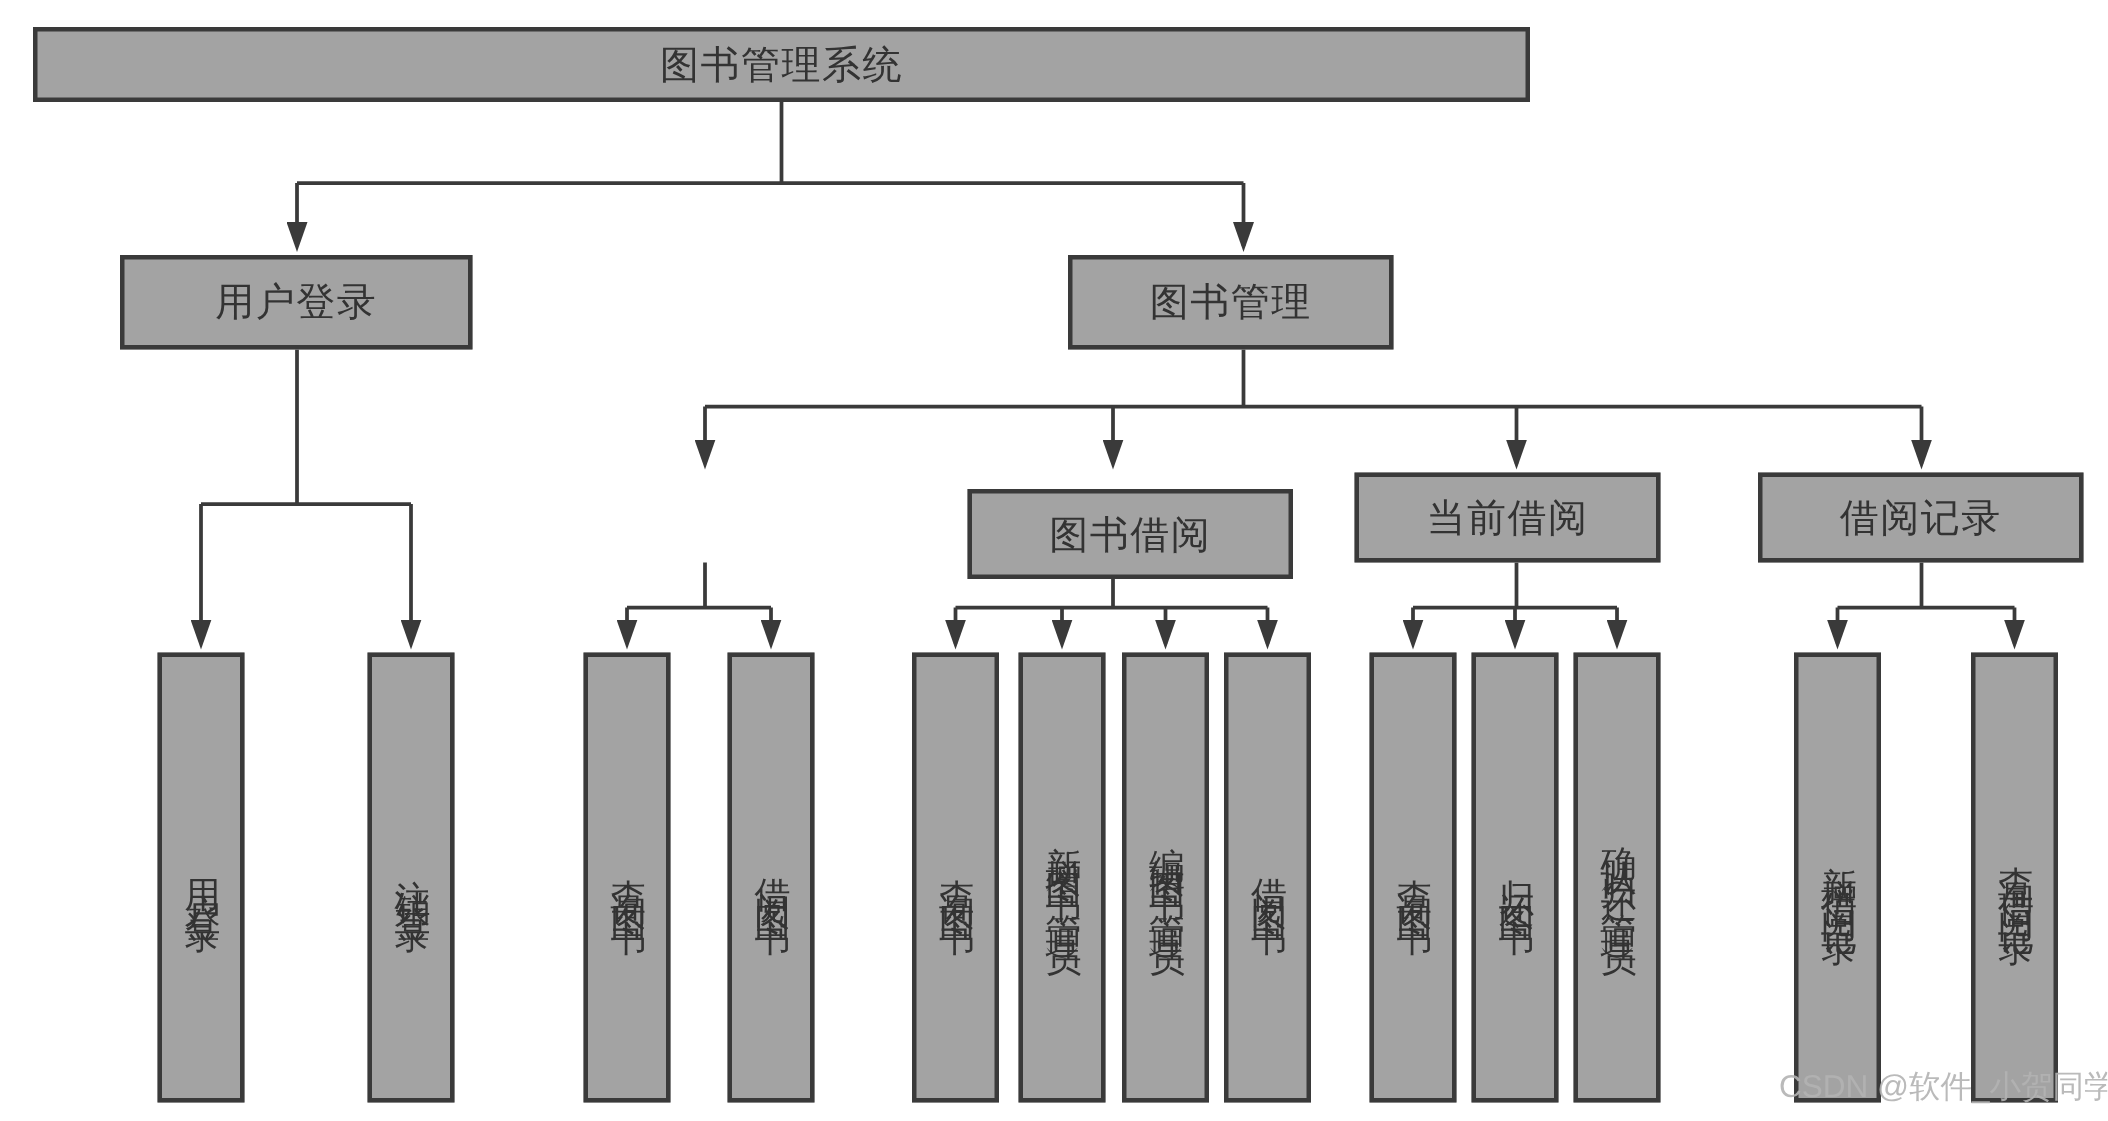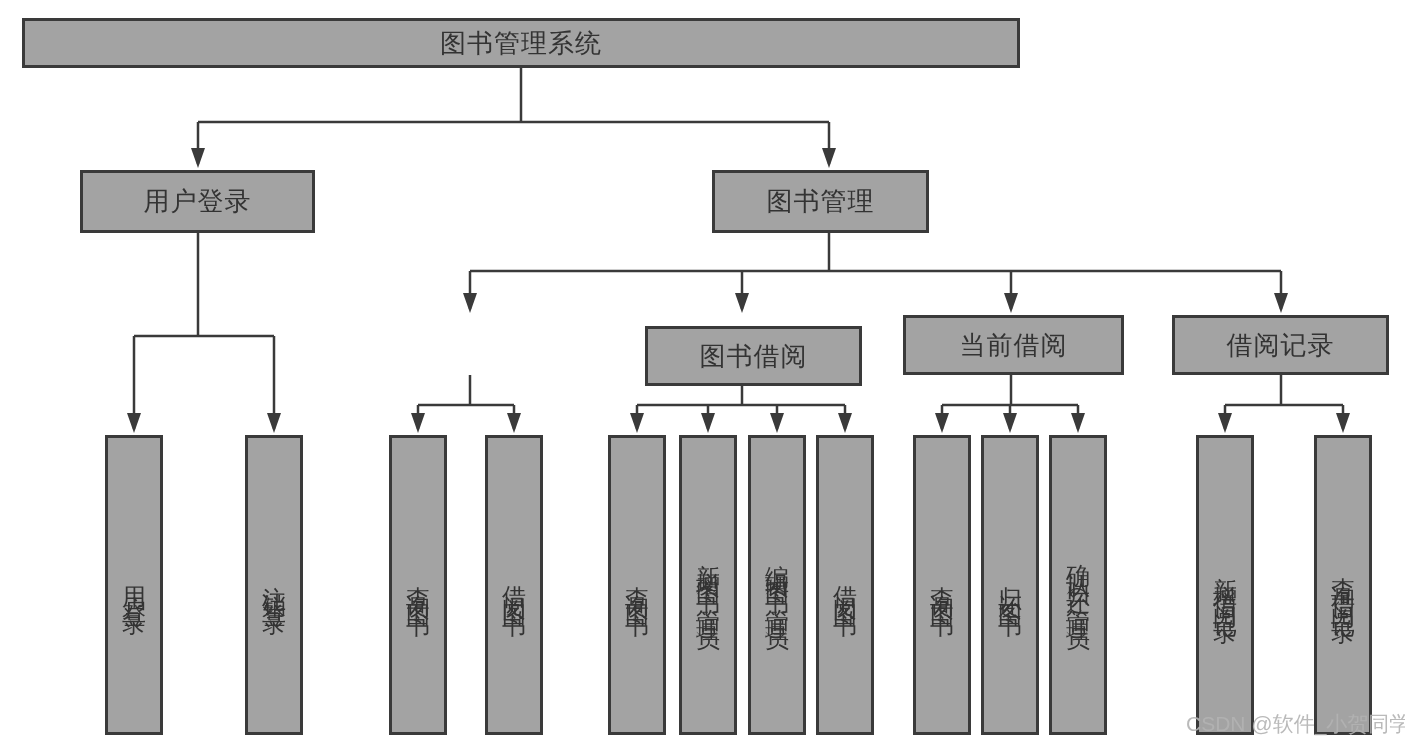--- a/index.html
+++ b/index.html
@@ -107,21 +107,21 @@
   <div class="box" style="left:80px; top:170px; width:235px; height:63px;">
     <span class="h-label">用户登录</span>
   </div>
   <div class="box" style="left:712px; top:170px; width:217px; height:63px;">
     <span class="h-label">图书管理</span>
   </div>
 
   <div class="box" style="left:633px; top:326px; width:217px; height:60px;margin-left:12px;">
     <span class="h-label">图书借阅</span>
   </div>
-  <div class="box" style="left:903px; top:315px; width:221px; height:60px;">
+  <div class="box" style="left:903px; top:315px; width:204px; height:60px;">
     <span class="h-label">当前借阅</span>
   </div>
   <div class="box" style="left:1172px; top:315px; width:217px; height:60px;">
     <span class="h-label">借阅记录</span>
   </div>
 
   <div class="box leaf" style="left:105px; top:435px;">
     <span class="vtext">用户登录</span>
   </div>
   <div class="box leaf" style="left:245px; top:435px;">

